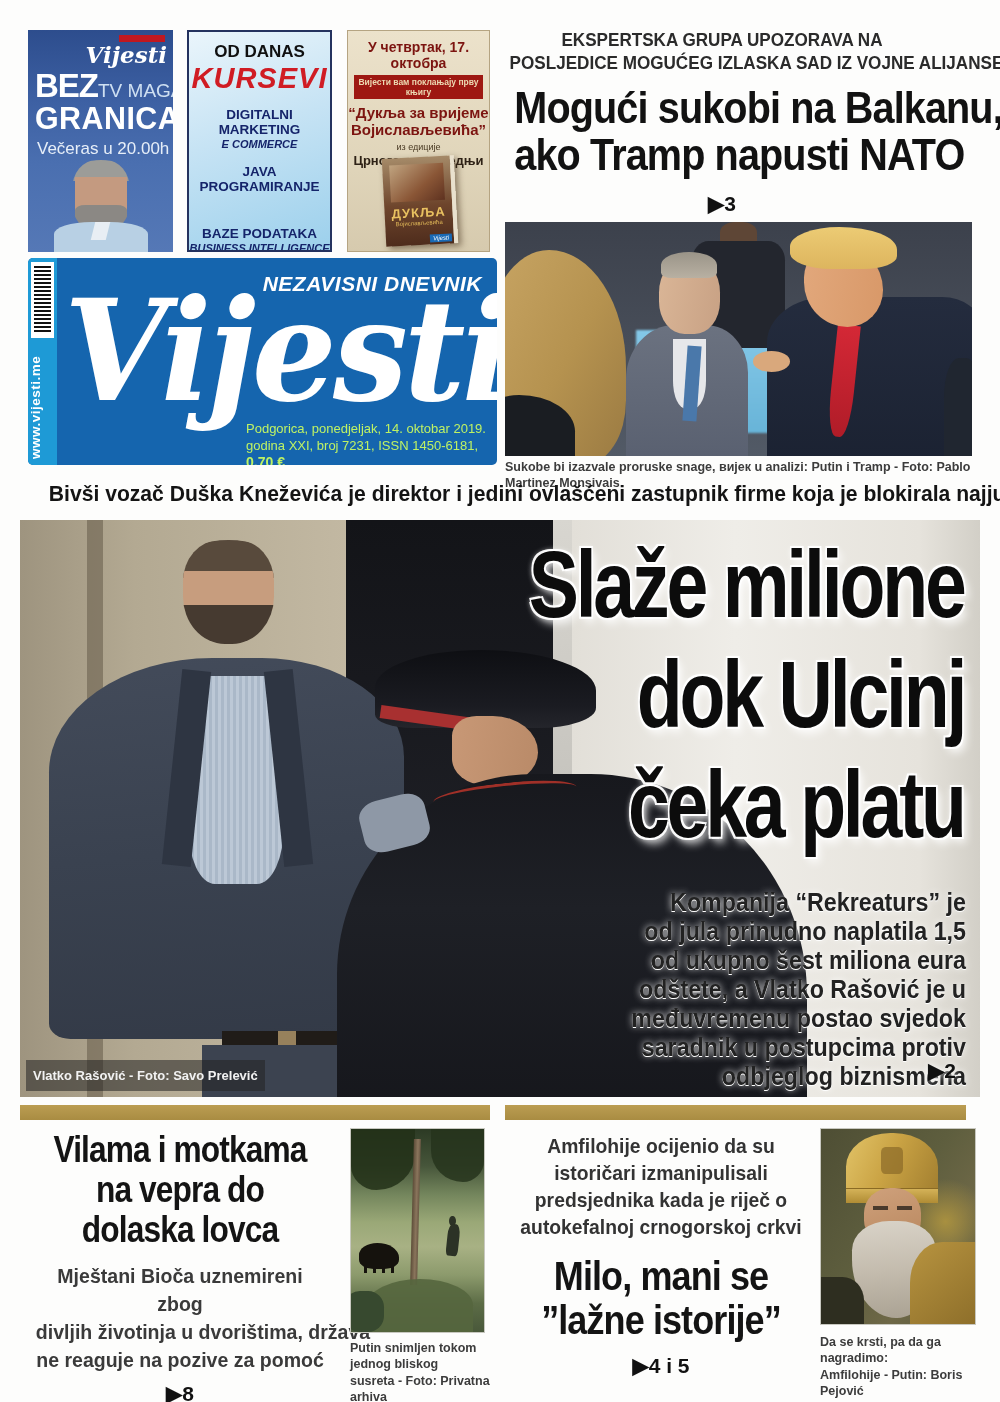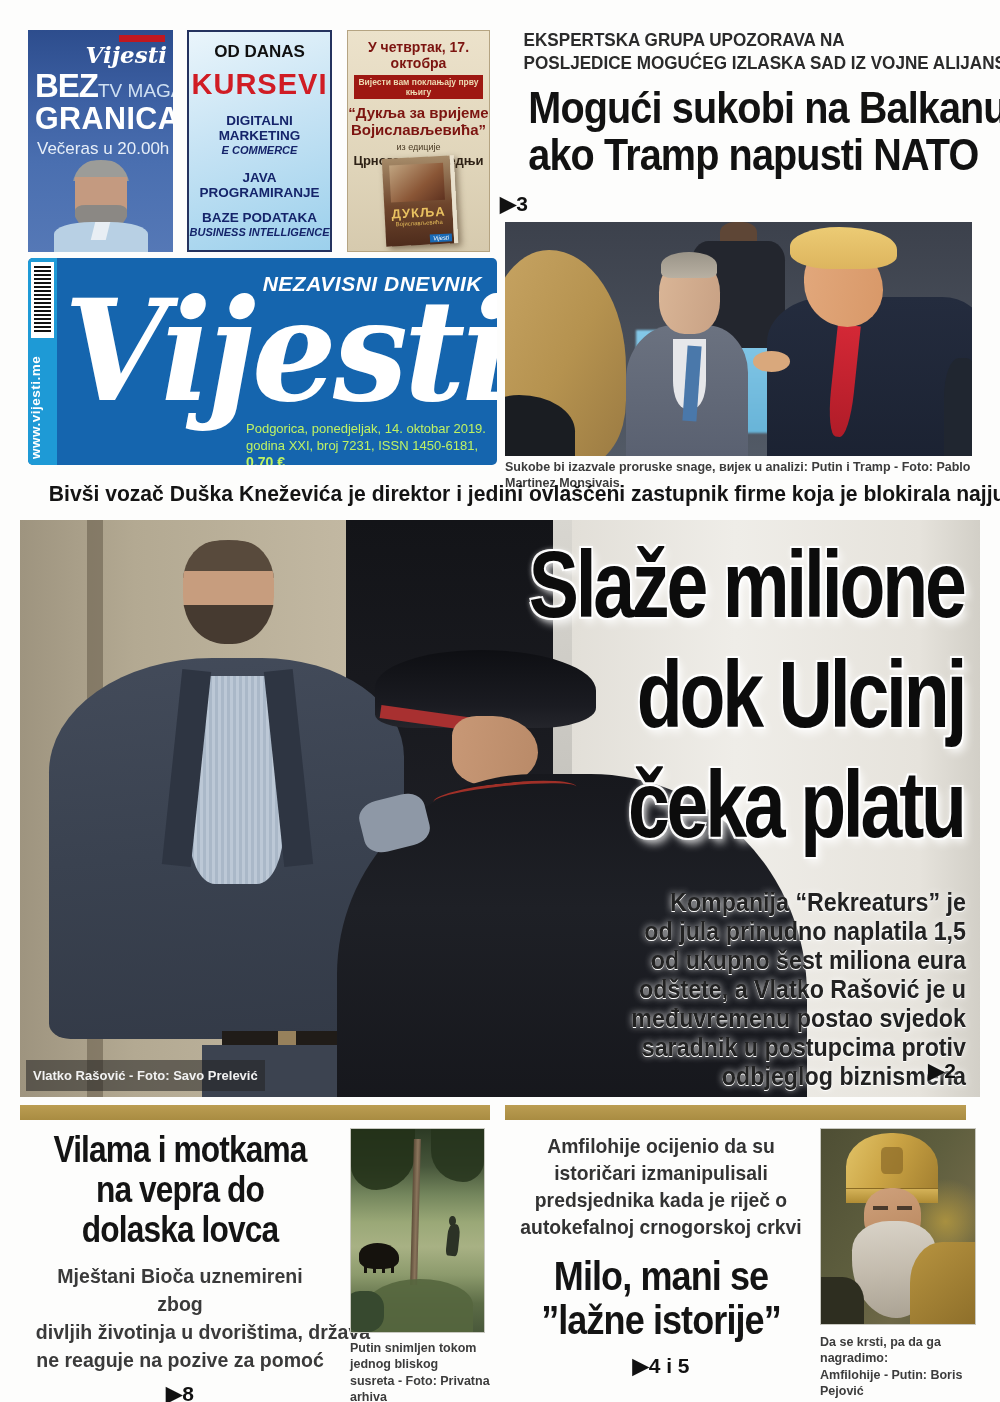--- a/index.html
+++ b/index.html
@@ -67,45 +67,45 @@
       <div class="abs" style="left:6%;top:24%;width:88%;height:52%;background:#c49a80;"></div>
       <div class="abs" style="left:6%;top:64%;width:88%;height:36%;background:#8b8884;border-radius:20% 20% 40% 40%;"></div>
     </div>
     <div class="abs" style="left:26px;top:192px;width:94px;height:30px;background:#b8d0e4;border-radius:40% 40% 0 0;">
       <div class="abs" style="left:42%;top:0;width:16%;height:60%;background:#e8eef4;transform:skewX(-14deg);"></div>
     </div>
   </div>
 
   <div id="ad-courses" class="ad">
     <div style="margin-top:10px;font-size:17px;font-weight:800;color:#101010;">OD DANAS</div>
-    <div style="margin-top:6px;font-size:29px;font-weight:800;color:#d01c24;letter-spacing:1px;">KURSEVI</div>
+    <div style="margin-top:0;font-size:29px;font-weight:800;color:#d01c24;letter-spacing:1px;font-style:italic;">KURSEVI</div>
     <div style="margin-top:12px;font-size:13.5px;font-weight:800;color:#15246a;">DIGITALNI MARKETING</div>
     <div style="margin-top:1px;font-size:11px;font-weight:800;font-style:italic;color:#15246a;">E COMMERCE</div>
     <div style="margin-top:14px;font-size:13.5px;font-weight:800;color:#15246a;">JAVA PROGRAMIRANJE</div>
-    <div style="margin-top:10px;font-size:13.5px;font-weight:800;color:#15246a;">BAZE PODATAKA</div>
+    <div style="margin-top:32px;font-size:13.5px;font-weight:800;color:#15246a;">BAZE PODATAKA</div>
     <div style="margin-top:1px;font-size:11px;font-weight:800;font-style:italic;color:#15246a;">BUSINESS INTELLIGENCE</div>
 
   </div>
 
   <div id="ad-book" class="ad">
     <div style="margin-top:8px;font-size:14px;font-weight:700;color:#7c1410;">У четвртак, 17. октобра</div>
     <div style="margin:4px auto 0;width:92%;background:#9e1812;color:#ecd9b2;font-size:8.5px;font-weight:700;padding:2px 0;">Вијести вам поклањају прву књигу</div>
     <div style="margin-top:5px;font-size:15px;font-weight:800;color:#7c1410;line-height:17px;">“Дукља за вријеме</div>
     <div style="font-size:15px;font-weight:800;color:#7c1410;line-height:17px;">Војислављевића”</div>
     <div style="margin-top:4px;font-size:9px;color:#4a3a24;">из едиције</div>
     <div style="margin-top:1px;font-size:13px;font-weight:800;color:#2e2216;">Црногорски средњи вијек</div>
     <div class="abs" style="left:36px;top:126px;width:72px;height:88px;background:linear-gradient(180deg,#a58a68 0%,#6e452c 55%,#4e2c1c 100%);border-right:4px solid #e9e1ce;box-shadow:3px 3px 6px rgba(60,40,20,.5);transform:rotate(-3deg);">
       <div class="abs" style="left:10%;top:8%;width:80%;height:42%;background:linear-gradient(140deg,#c0a480 0%,#8a5636 60%,#5e3220 100%);"></div>
       <div class="abs" style="left:0;top:54%;width:100%;text-align:center;color:#e8c060;font-weight:800;font-size:13px;letter-spacing:1px;">ДУКЉА</div>
       <div class="abs" style="left:0;top:72%;width:100%;text-align:center;color:#e0b858;font-size:6px;">Војислављевића</div>
       <div class="abs" style="right:2px;bottom:2px;background:#1a6ab5;color:#fff;font-size:6px;font-style:italic;padding:1px 3px;">Vijesti</div>
     </div>
   </div>
 
-  <div class="abs" style="left:500px;top:28px;width:472px;text-align:left;">
+  <div class="abs" style="left:486px;top:28px;width:472px;text-align:center;">
     <div style="font-size:19px;font-weight:700;color:#2b2b2b;line-height:23px;transform:scaleX(.9);">EKSPERTSKA GRUPA UPOZORAVA NA</div>
     <div style="font-size:19px;font-weight:700;color:#2b2b2b;line-height:23px;transform:scaleX(.9);white-space:nowrap;">POSLJEDICE MOGUĆEG IZLASKA SAD IZ VOJNE ALIJANSE</div>
     <div style="margin-top:10px;font-size:45px;font-weight:800;color:#121212;line-height:47px;letter-spacing:-1px;transform:scaleX(.88);white-space:nowrap;">Mogući sukobi na Balkanu,</div>
     <div style="font-size:45px;font-weight:800;color:#121212;line-height:47px;letter-spacing:-1px;transform:scaleX(.88);white-space:nowrap;">ako Tramp napusti NATO</div>
     <div class="pref" style="margin-top:14px;">▶3</div>
   </div>
 
   <div id="masthead">
     <div id="mh-strip">
       <div class="abs" style="left:3px;top:4px;width:23px;height:76px;background:#fff;padding:4px 3px;">

